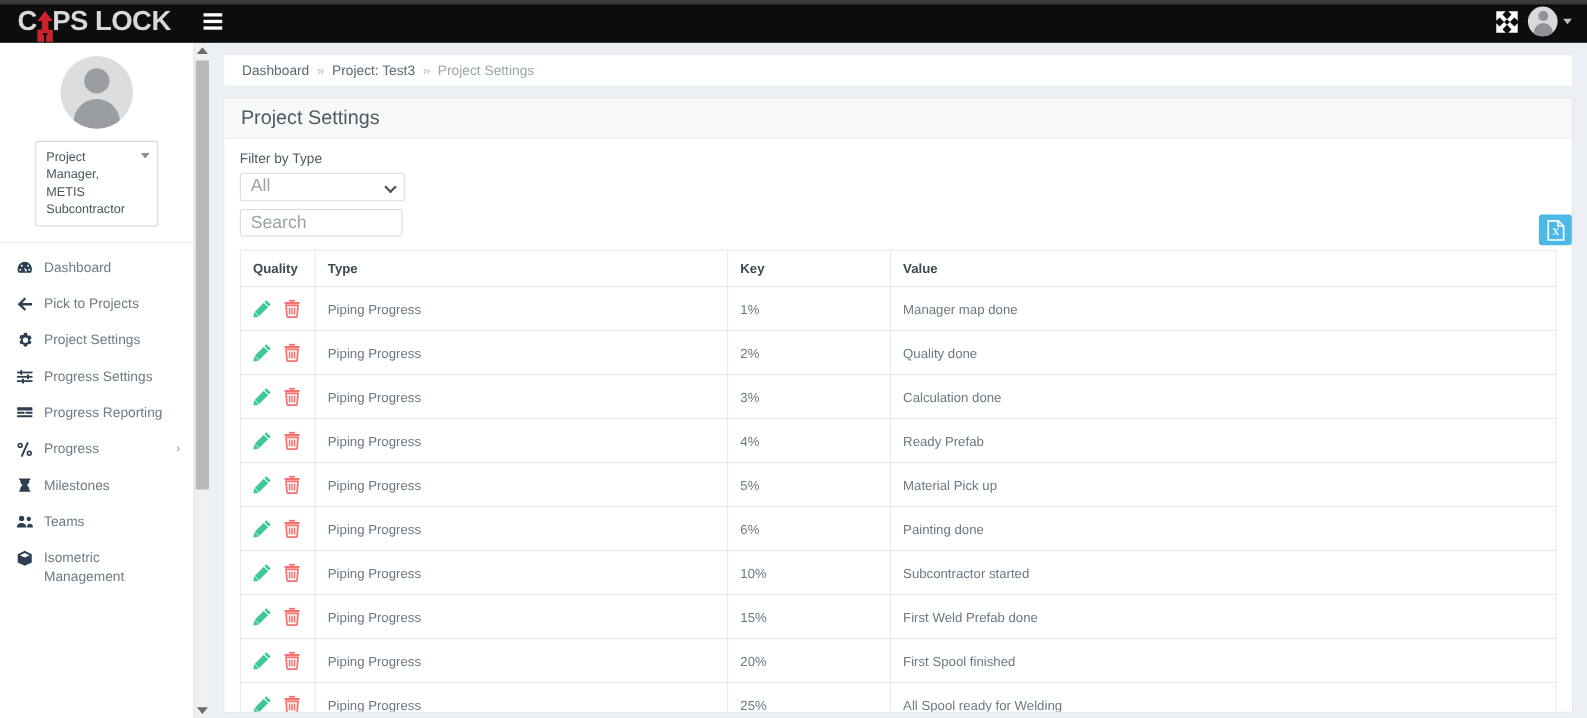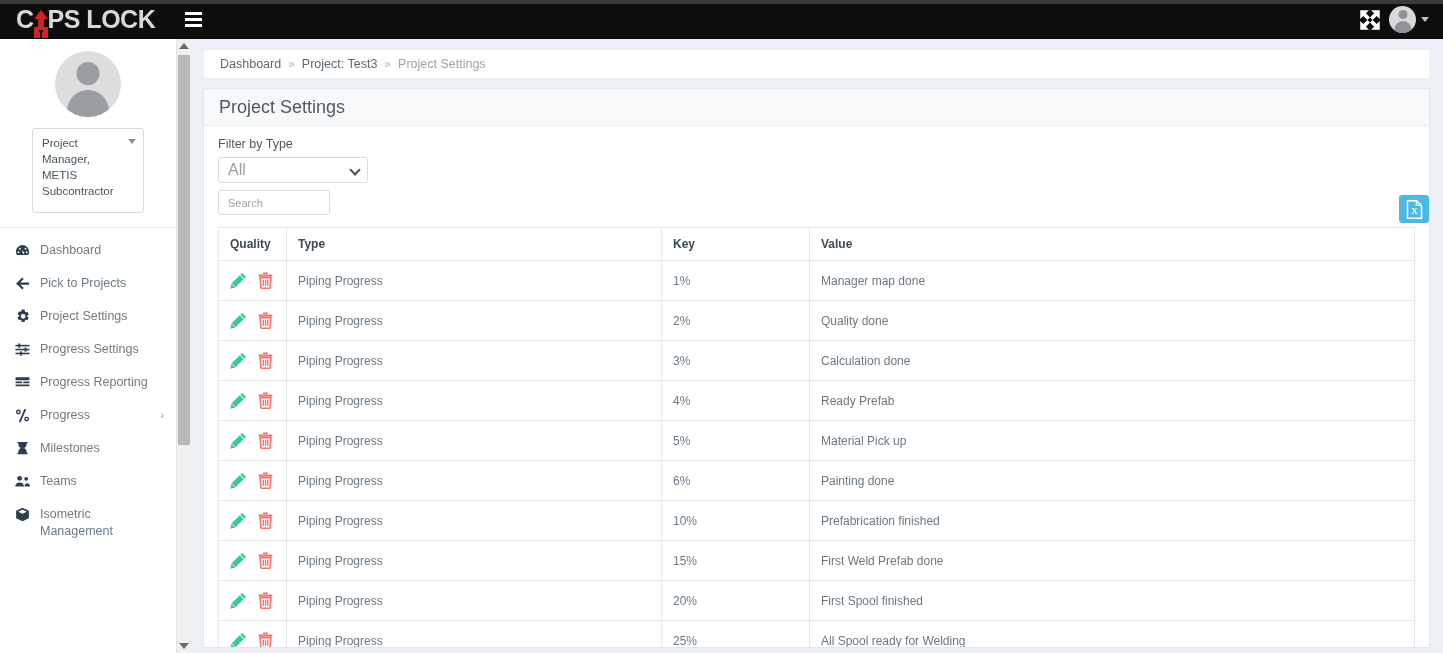--- a/index.html
+++ b/index.html
@@ -93,21 +93,21 @@
     border-radius: 50%; background: #9a9da1;
   }
   .avatar-lg:after {
     content: ""; position: absolute; left: 50%; top: 39px;
     transform: translateX(-50%); width: 42px; height: 34px;
     border-radius: 22px 22px 0 0; background: #9a9da1;
   }
   .role-select {
     margin-top: 11px; width: 112px; min-height: 76px;
     border: 1px solid #d4d9de; border-radius: 3px; background: #fff;
-    padding: 6px 18px 13px 9px; position: relative;
+    padding: 6px 18px 6px 9px; position: relative;
     font-size: 11.5px; color: #46565e; line-height: 16px;
     word-break: break-word; cursor: pointer;
   }
   .role-select .caret {
     position: absolute; right: 7px; top: 10px; width: 0; height: 0;
     border-left: 4px solid transparent; border-right: 4px solid transparent;
     border-top: 5px solid #8a9096;
   }
   .nav { padding: 6px 0 10px 0; }
   .nav-item {
@@ -180,23 +180,23 @@
     background: #fff; font-size: 16px; color: #9aa3ab;
     padding: 0 22px 0 9px; position: relative;
     display: flex; align-items: center; cursor: pointer;
   }
   .type-select .chev {
     position: absolute; right: 8px; top: 8px; width: 8px; height: 8px;
     border-right: 2px solid #4a5158; border-bottom: 2px solid #4a5158;
     transform: rotate(45deg);
   }
   .search-input {
-    margin-top: 7px; width: 112px; height: 25px;
+    margin-top: 7px; width: 148px; height: 25px;
     border: 1px solid #d6dce1; border-radius: 3px; background: #fff;
-    font-size: 11px; color: #9aa3ab; padding: 4px 9px;
+    font-size: 16px; color: #9aa3ab; padding: 4px 9px;
     display: flex; align-items: center; cursor: text;
   }
 
   .export-btn {
     position: absolute; right: 0px; top: 69px;
     width: 30px; height: 28px; background: #4cb8e8; border-radius: 3px;
     display: flex; align-items: center; justify-content: center; cursor: pointer;
   }
   .export-btn svg { display: block; }
 
@@ -609,21 +609,21 @@
             <path d="M1.9 5.3h10.2l-.8 9.3a.9.9 0 01-.9.8H3.6a.9.9 0 01-.9-.8z" fill="none" stroke="#f4736d" stroke-width="1.5"></path>
             <rect x="4.3" y="7.2" width="1.3" height="5.8" fill="#f4736d"></rect>
             <rect x="6.4" y="7.2" width="1.3" height="5.8" fill="#f4736d"></rect>
             <rect x="8.5" y="7.2" width="1.3" height="5.8" fill="#f4736d"></rect>
           </svg>
         </span>
       </span>
     </td>
     <td>Piping Progress</td>
     <td>10%</td>
-    <td>Prefabrication finished</td>
+    <td>Subcontractor started</td>
   </tr>
 
   <tr>
     <td class="actions-cell">
       <span class="act-icons">
         <span class="icon-btn">
           <svg width="17" height="17" viewBox="0 0 16 16">
             <path d="M11.4 0.9l3.7 3.7-1.6 1.6-3.7-3.7z" fill="#3dc79a"></path>
             <path d="M9.2 3.1l3.7 3.7-7.6 7.6-3.7-3.7z" fill="#3dc79a"></path>
             <path d="M1.3 11.0l3.7 3.7-4.7 1z" fill="#3dc79a"></path>

